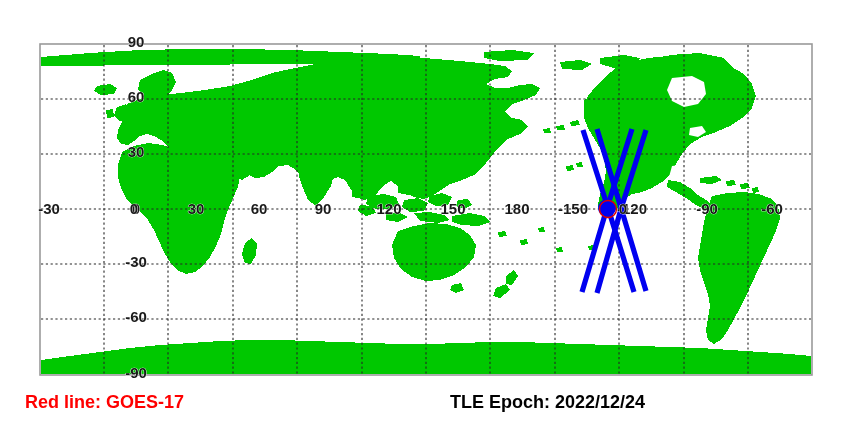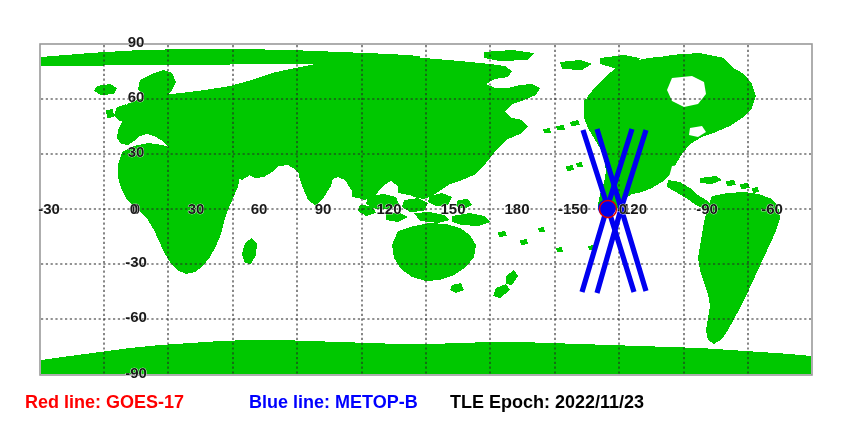--- a/index.html
+++ b/index.html
@@ -275,15 +275,14 @@
     <text class="axis-text" x="136" y="322" text-anchor="middle">-60</text>
     <text class="axis-text" x="136" y="378" text-anchor="middle">-90</text>
   </g>
 
   <text class="axis-text" x="623" y="214" text-anchor="middle">0</text>
 
 </svg>
 
 <div class="legend-row">
   <span class="legend-item" id="legend-red">Red line: GOES-17</span>
-  <span class="legend-item" id="legend-blue">Blue line: METOP-B</span>
-  <span class="legend-item" id="legend-epoch">TLE Epoch: 2022/11/23</span>
+  <span class="legend-item" id="legend-epoch">TLE Epoch: 2022/12/24</span>
 </div>
 
 </body></html>

